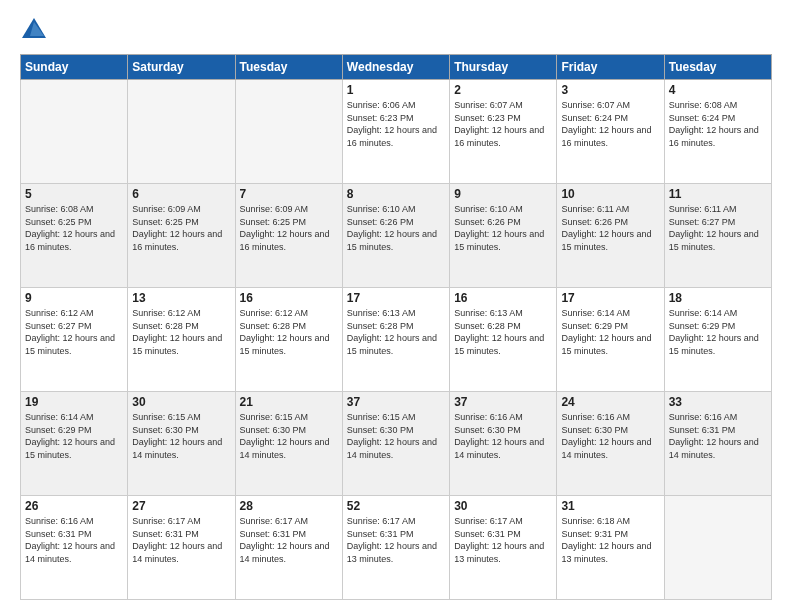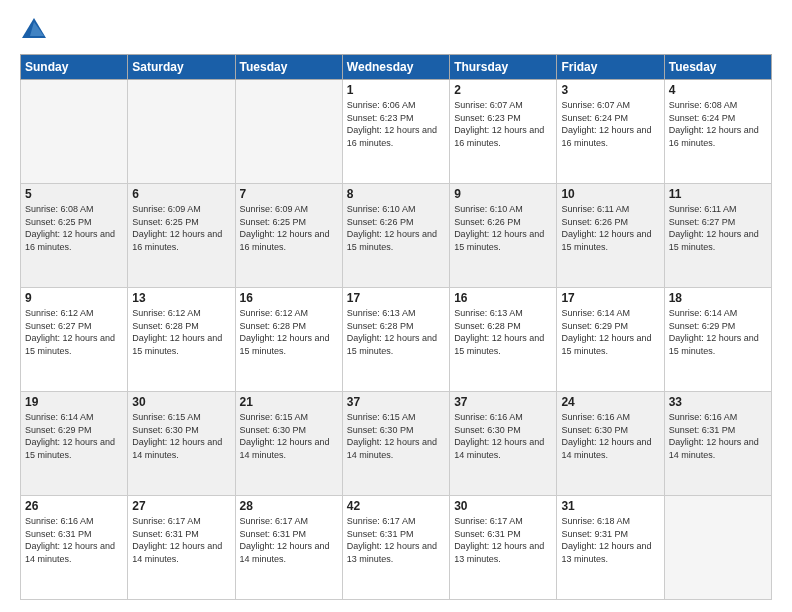--- a/index.html
+++ b/index.html
@@ -315,21 +315,21 @@
 Sunset: 6:31 PM
 Daylight: 12 hours and 14 minutes.</div>
           </td>
           <td>
             <div class="day-number">28</div>
             <div class="day-info">Sunrise: 6:17 AM
 Sunset: 6:31 PM
 Daylight: 12 hours and 14 minutes.</div>
           </td>
           <td>
-            <div class="day-number">42</div>
+            <div class="day-number">52</div>
             <div class="day-info">Sunrise: 6:17 AM
 Sunset: 6:31 PM
 Daylight: 12 hours and 13 minutes.</div>
           </td>
           <td>
             <div class="day-number">30</div>
             <div class="day-info">Sunrise: 6:17 AM
 Sunset: 6:31 PM
 Daylight: 12 hours and 13 minutes.</div>
           </td>

